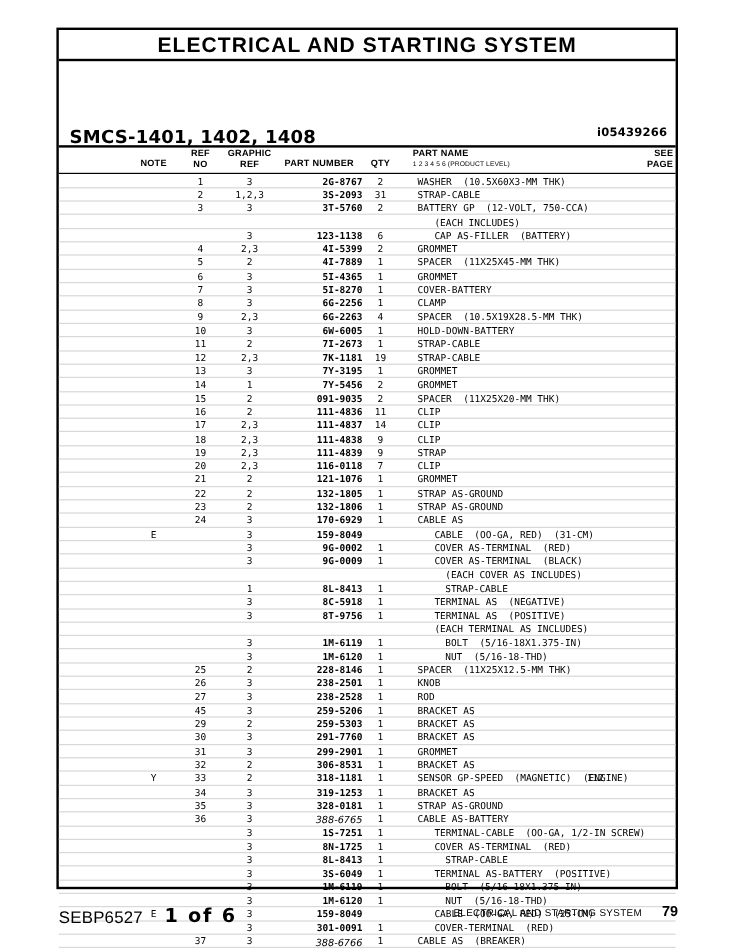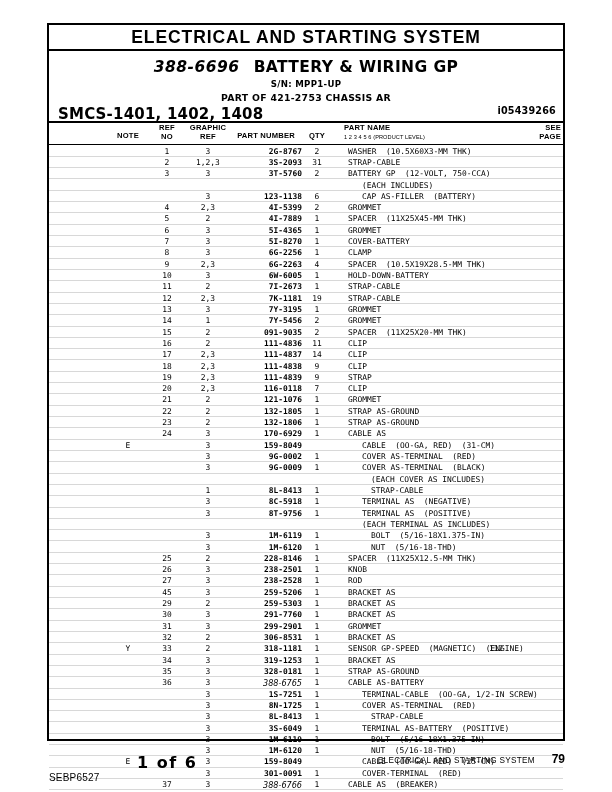--- a/index.html
+++ b/index.html
@@ -125,23 +125,23 @@
   .c-page   { left:440px; width:72px;  text-align:left; }
 
   
   .ind0 { padding-left:4px; }
   .ind2 { padding-left:18px; }
   .ind3 { padding-left:27px; }
 
   
   .footer { position:absolute; left:47px; top:752px; width:518px; height:22px; }
   .f-doc {
-    position:absolute; left:2px; top:20px;
+    position:absolute; left:2px; top:4px;
     font-family:"Liberation Sans", sans-serif;
-    font-size:10px; color:#000; letter-spacing:.2px;
+    font-size:14px; color:#000; letter-spacing:.2px;
   }
   .f-sheet {
     position:absolute; left:90px; top:1px;
     font-family:"DejaVu Sans", sans-serif;
     font-size:16px; font-weight:bold; letter-spacing:1.5px;
   }
   .f-sys {
     position:absolute; right:30px; top:4px;
     font-family:"Liberation Sans", sans-serif;
     font-size:8.2px; letter-spacing:.3px;
@@ -156,27 +156,20 @@
 <body>
 
 <div class="page">
 
   <div class="frame">
 
     <div class="title-band">
       <div class="t">ELECTRICAL AND STARTING SYSTEM</div>
     </div>
 
-    <div class="group-block">
-      <div class="grp-line1">
-        <span class="grp-num">388-6696</span><span class="grp-name">BATTERY &amp; WIRING GP</span>
-      </div>
-      <div class="grp-sn">S/N: MPP1-UP</div>
-      <div class="grp-partof">PART OF 421-2753 CHASSIS AR</div>
-    </div>
 
     <div class="smcs-row">
       <div class="smcs">SMCS-1401, 1402, 1408</div>
       <div class="docid">i05439266</div>
     </div>
     <div class="smcs-rule"></div>
 
     <div class="colhead">
       <div class="ch" style="left:57px; width:44px; top:9px;">NOTE</div>
       <div class="ch two" style="left:101px; width:34px; top:1px;"><span>REF</span><br><span>NO</span></div>

